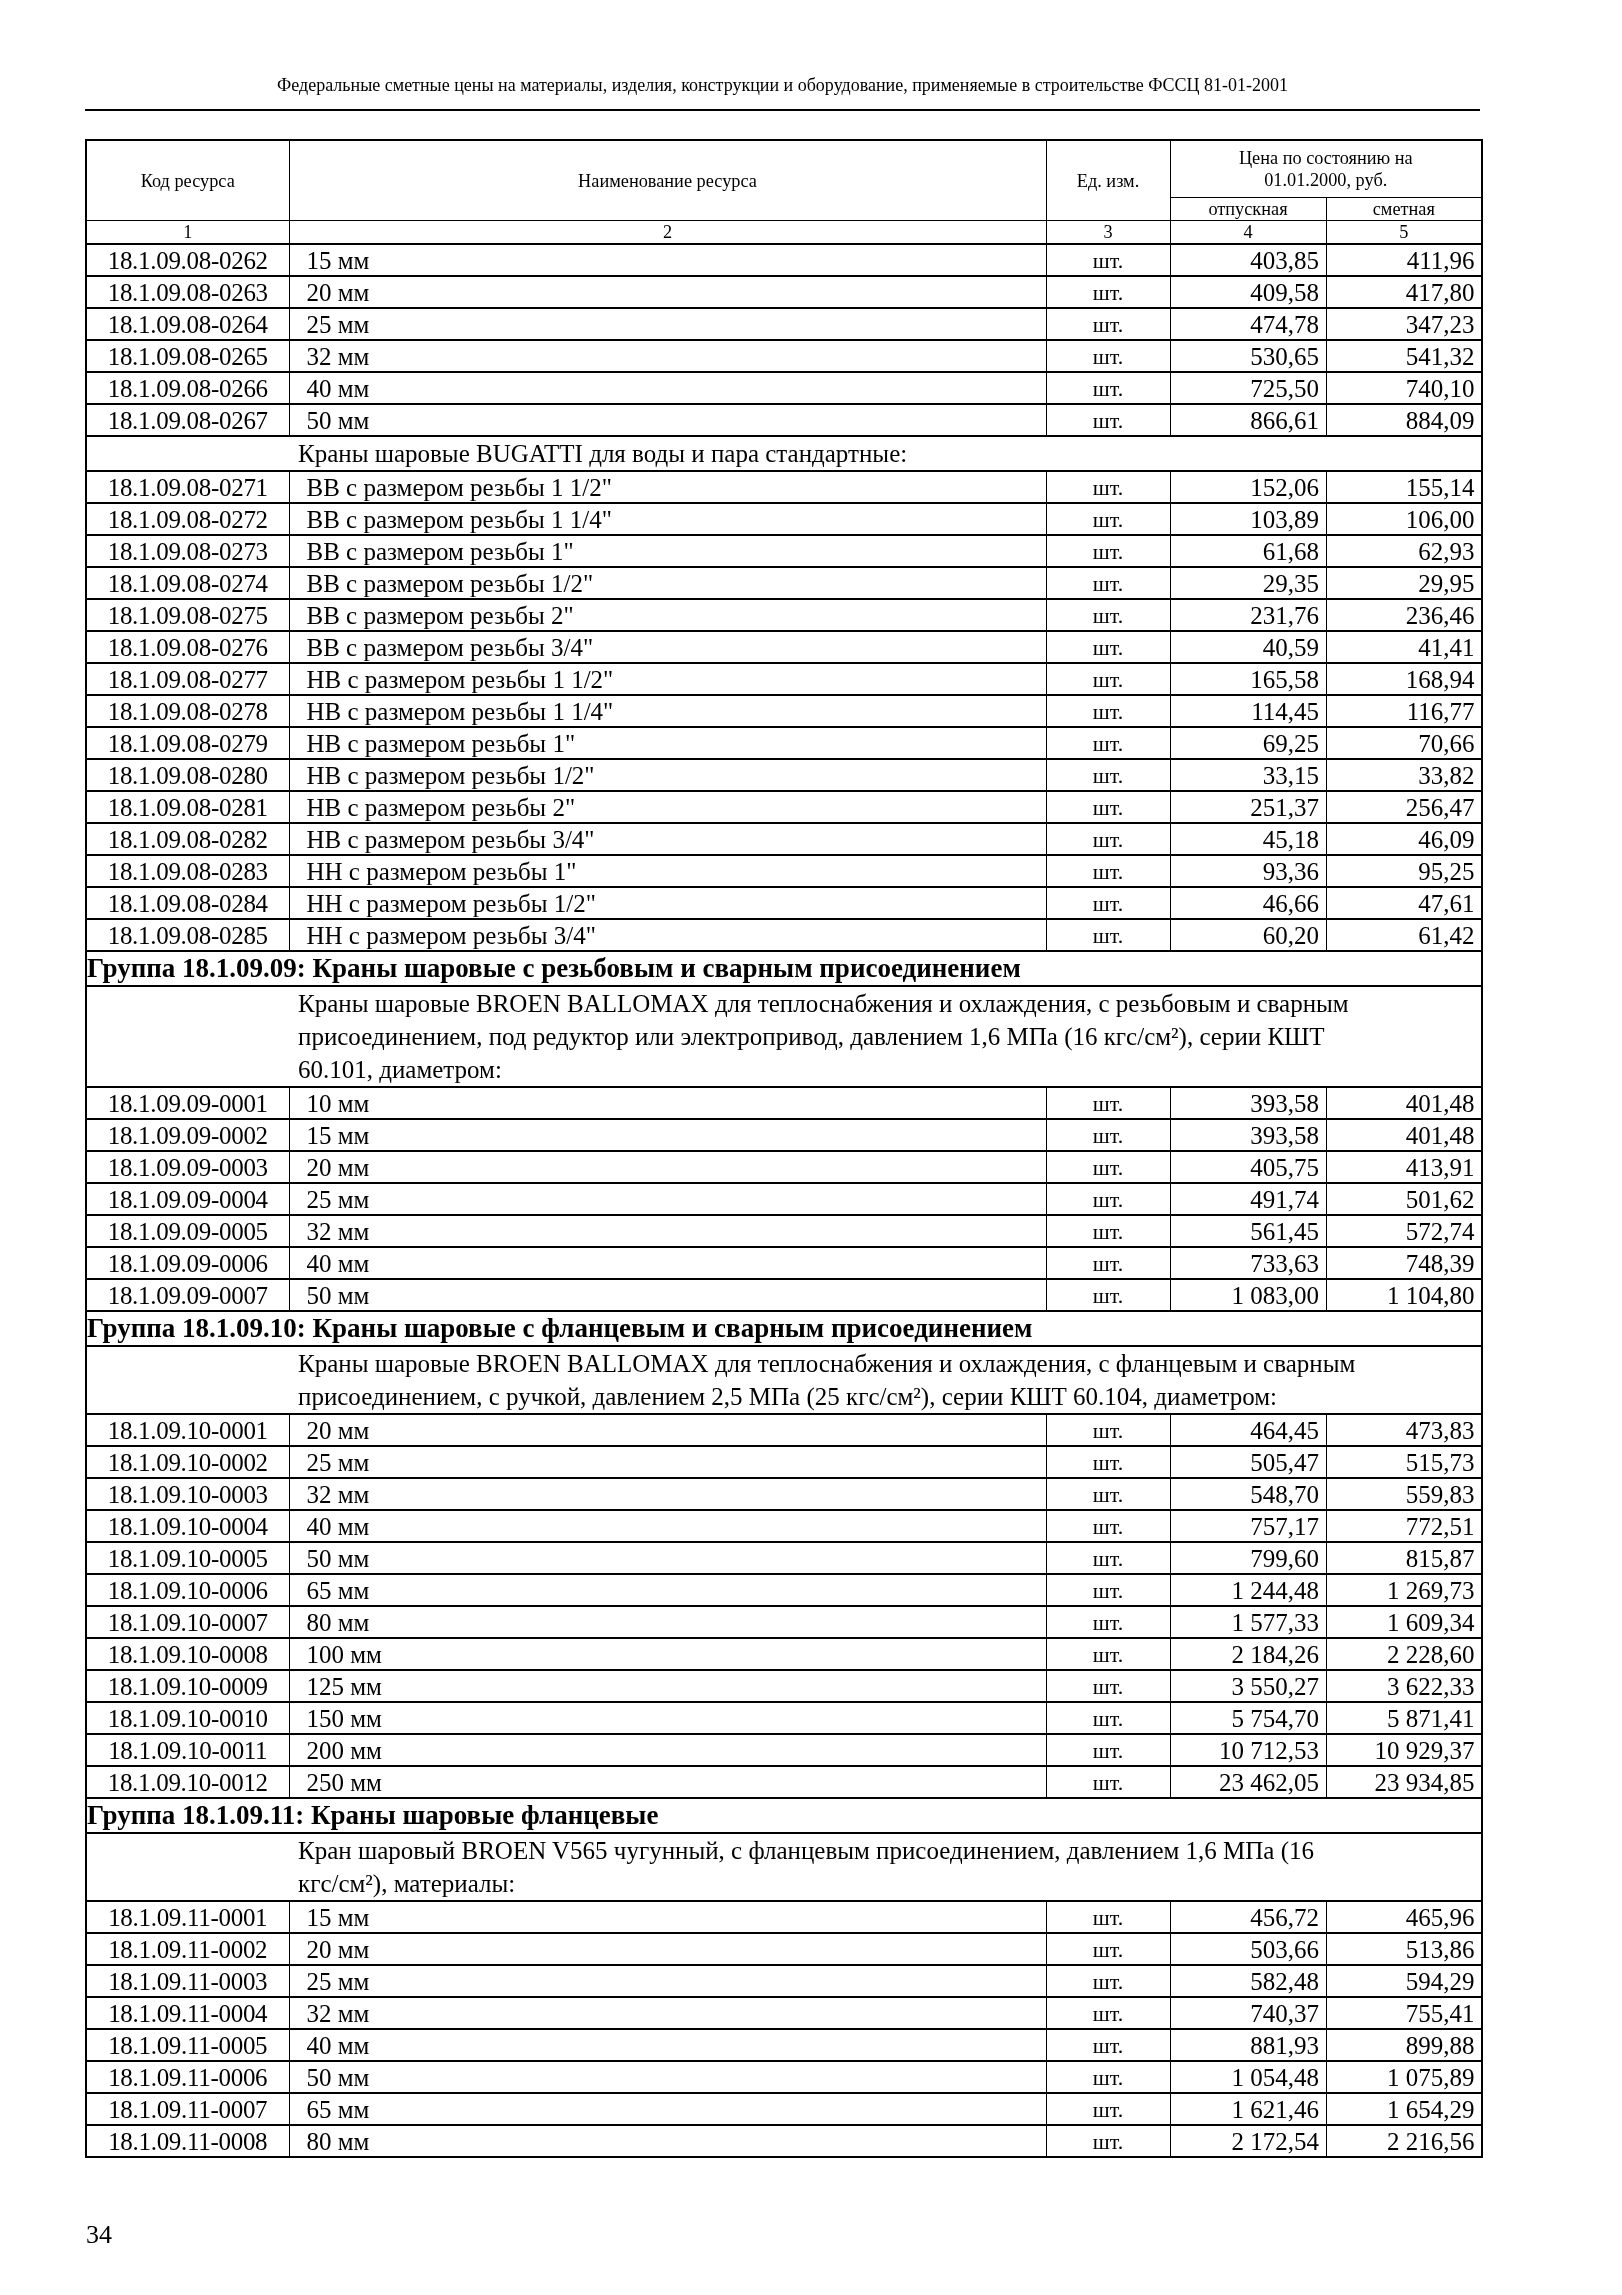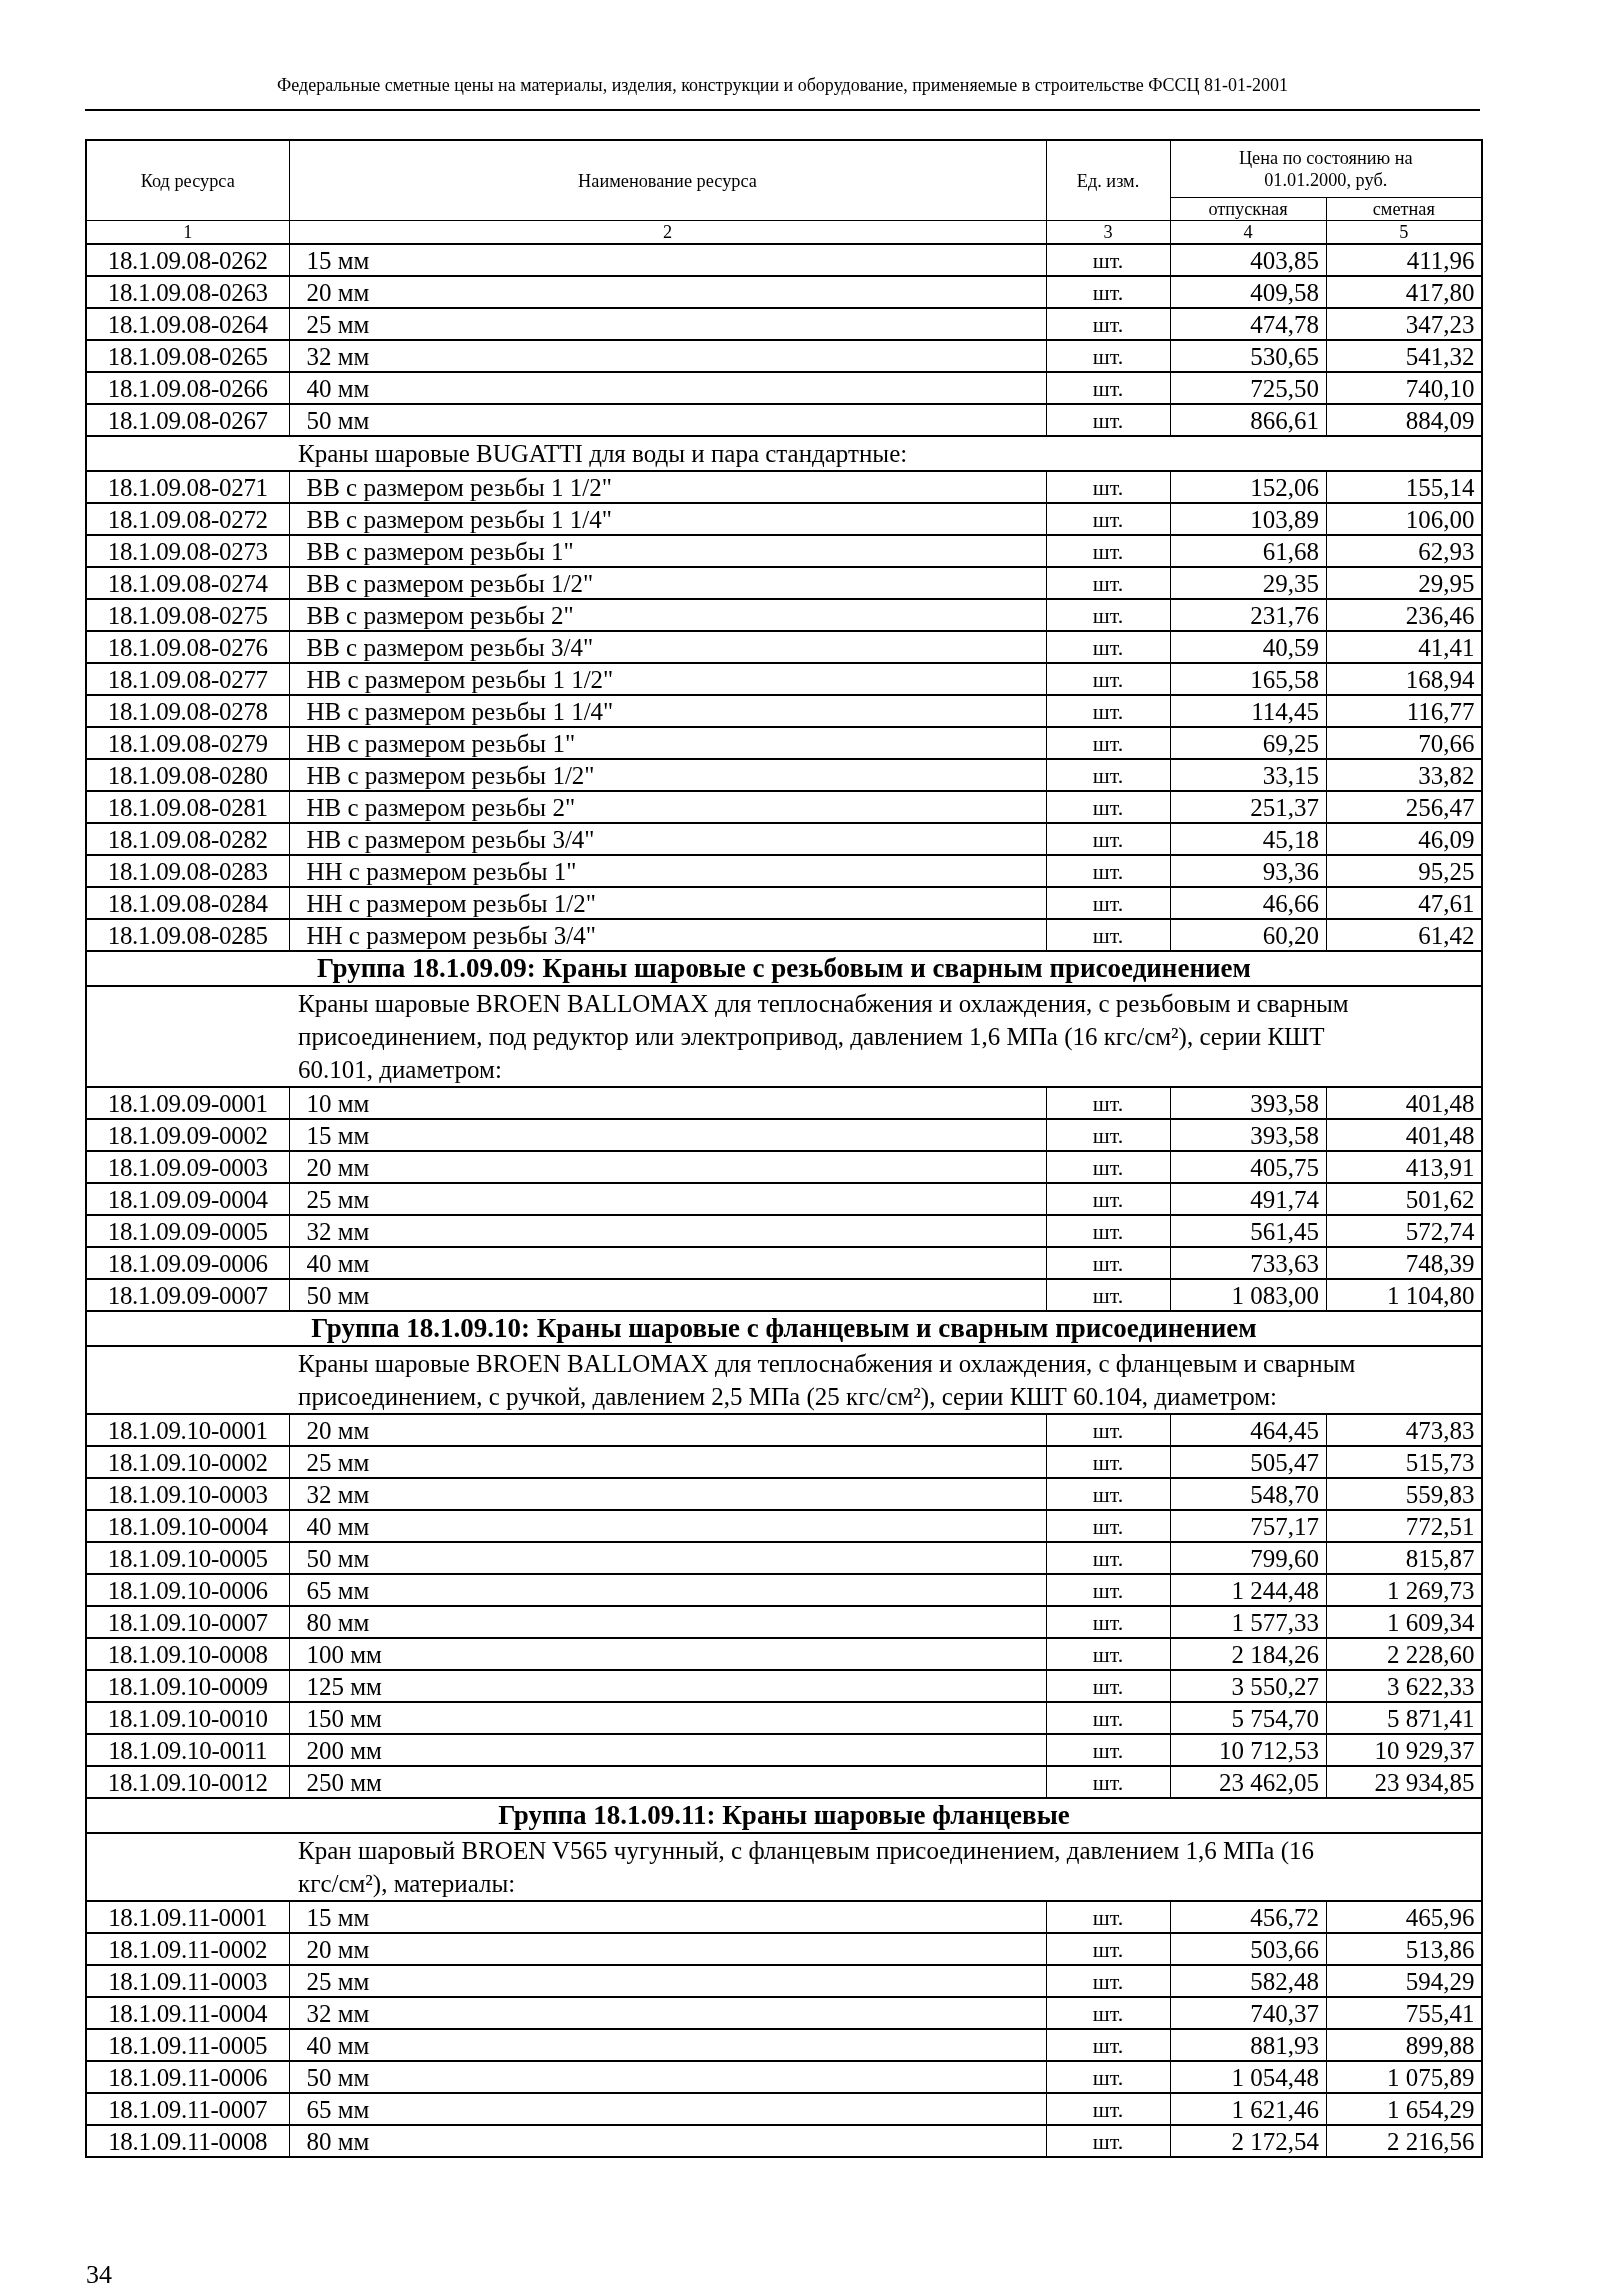--- a/index.html
+++ b/index.html
@@ -27,22 +27,22 @@
   table.price thead tr.h1 th { height: 56px; }
   table.price thead tr.h2 th { height: 22px; }
   table.price thead tr.nums th { height: 18.3px; font-size: 18.3px; border-bottom: 2px solid #000; }
   table.price tbody td { font-size: 25px; line-height: 29px; height: 30px; border-bottom: 2px solid #000; }
   td.code { text-align: center; white-space: nowrap; letter-spacing: -0.3px; }
   td.name { padding-left: 17px !important; white-space: nowrap; }
   td.unit { text-align: center; font-size: 22px !important; }
   td.num { text-align: right; padding-right: 6.5px !important; white-space: nowrap; }
   tr.note td { border-left: 1.3px solid #000; border-radius: 13px; }
   td.note-text { padding-left: 211px !important; font-size: 25px; line-height: 33px !important; }
-  td.group-title { text-align: center; font-weight: bold; font-size: 27px !important; line-height: 33px !important; }
-  .page-number { position: absolute; left: 86px; top: 2220px; font-size: 26px; line-height: 29px; margin-top: 40px; }
+  td.group-title { font-weight: bold; font-size: 27px !important; line-height: 33px !important; }
+  .page-number { position: absolute; left: 86px; top: 2220px; font-size: 26px; line-height: 29px; }
 </style>
 </head>
 <body>
 
 <div class="running-header">Федеральные сметные цены на материалы, изделия, конструкции и оборудование, применяемые в строительстве ФССЦ 81-01-2001</div>
 
 <table class="price">
   <colgroup>
       <col class="c1">
       <col class="c2">

